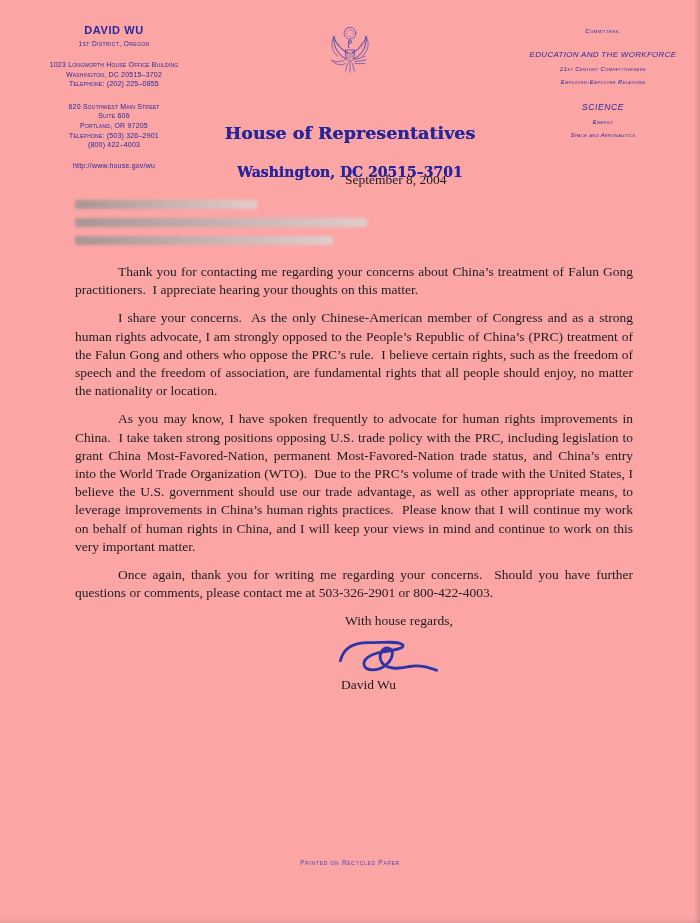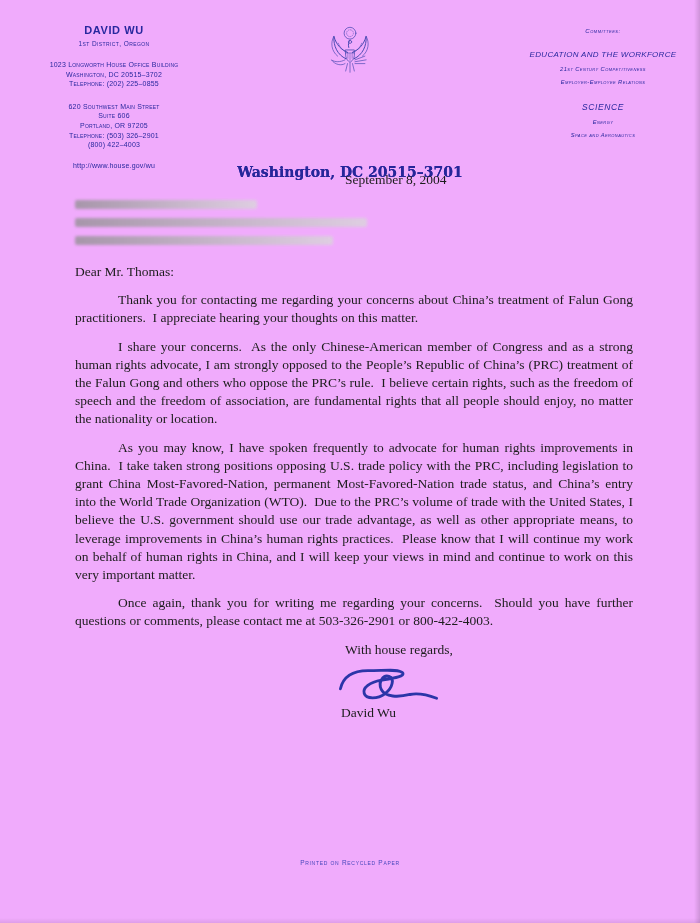--- a/index.html
+++ b/index.html
@@ -1,18 +1,18 @@
 <!DOCTYPE html>
 <html><head>
 <meta charset="utf-8">
 <style>
   html,body{margin:0;padding:0;background:#e9e9e9;}
   .page{
     position:relative;width:700px;height:923px;margin:0 auto;
-    background:#f0abfc;overflow:hidden;
+    background:#fca5a5;overflow:hidden;
     font-family:"Liberation Serif","DejaVu Serif",serif;color:#1d1d1d;
   }
   .scan-edge-right{position:absolute;top:0;right:0;width:6px;height:100%;
     background:linear-gradient(to right,rgba(0,0,0,0),rgba(0,0,0,0.14));}
   .scan-edge-bottom{position:absolute;left:0;bottom:0;width:100%;height:5px;
     background:linear-gradient(to bottom,rgba(0,0,0,0),rgba(0,0,0,0.08));}
 
   
   .lh-left{position:absolute;left:8px;top:24px;width:212px;text-align:center;
     font-family:"Liberation Sans","DejaVu Sans",sans-serif;color:#28289e;}
@@ -105,31 +105,31 @@
         <path d="M76,20 C82,30 80,44 70,52" stroke-width="1.1"></path>
         <path d="M54,46 C60,44 66,39 69,31" stroke-width="0.9"></path>
         <path d="M43,42 h14 v9 c0,7 -7,11 -7,11 c0,0 -7,-4 -7,-11 z" stroke-width="1.3"></path>
         <path d="M43,47 h14 M46.5,47 v8.5 M50,47 v12 M53.5,47 v8.5" stroke-width="0.8"></path>
         <path d="M46,64 L43,76 M50,63 L50,78 M54,64 L57,76" stroke-width="1.1"></path>
         <path d="M42,58 C34,62 26,62 20,58 C26,66 36,68 42,64" stroke-width="1.1"></path>
         <path d="M58,58 L74,52 M58,61 L76,58 M58,64 L74,64" stroke-width="1.1"></path>
       </g>
     </svg>
   </div>
+  <div class="congress-line congress-2">House of Representatives</div>
   <div class="congress-line congress-3">Washington, DC 20515–3701</div>
   <div class="date-line">September 8, 2004</div>
 
   <div class="letter-body">
     <div class="redactions">
       <div class="redact r1"></div>
       <div class="redact r2"></div>
       <div class="redact r3"></div>
     </div>
 
-    <div class="salutation">Dear Mr. Thomas:</div>
 
     <p>Thank you for contacting me regarding your concerns about China’s treatment of Falun Gong practitioners.  I appreciate hearing your thoughts on this matter.</p>
     <p>I share your concerns.  As the only Chinese-American member of Congress and as a strong human rights advocate, I am strongly opposed to the People’s Republic of China’s (PRC) treatment of the Falun Gong and others who oppose the PRC’s rule.  I believe certain rights, such as the freedom of speech and the freedom of association, are fundamental rights that all people should enjoy, no matter the nationality or location.</p>
     <p>As you may know, I have spoken frequently to advocate for human rights improvements in China.  I take taken strong positions opposing U.S. trade policy with the PRC, including legislation to grant China Most-Favored-Nation, permanent Most-Favored-Nation trade status, and China’s entry into the World Trade Organization (WTO).  Due to the PRC’s volume of trade with the United States, I believe the U.S. government should use our trade advantage, as well as other appropriate means, to leverage improvements in China’s human rights practices.  Please know that I will continue my work on behalf of human rights in China, and I will keep your views in mind and continue to work on this very important matter.</p>
     <p>Once again, thank you for writing me regarding your concerns.  Should you have further questions or comments, please contact me at 503-326-2901 or 800-422-4003.</p>
 
     <div class="closing">With house regards,</div>
 
     <div class="sig-block">
       <svg class="sig-svg" width="112" height="40" viewBox="0 0 112 42" aria-hidden="true">

